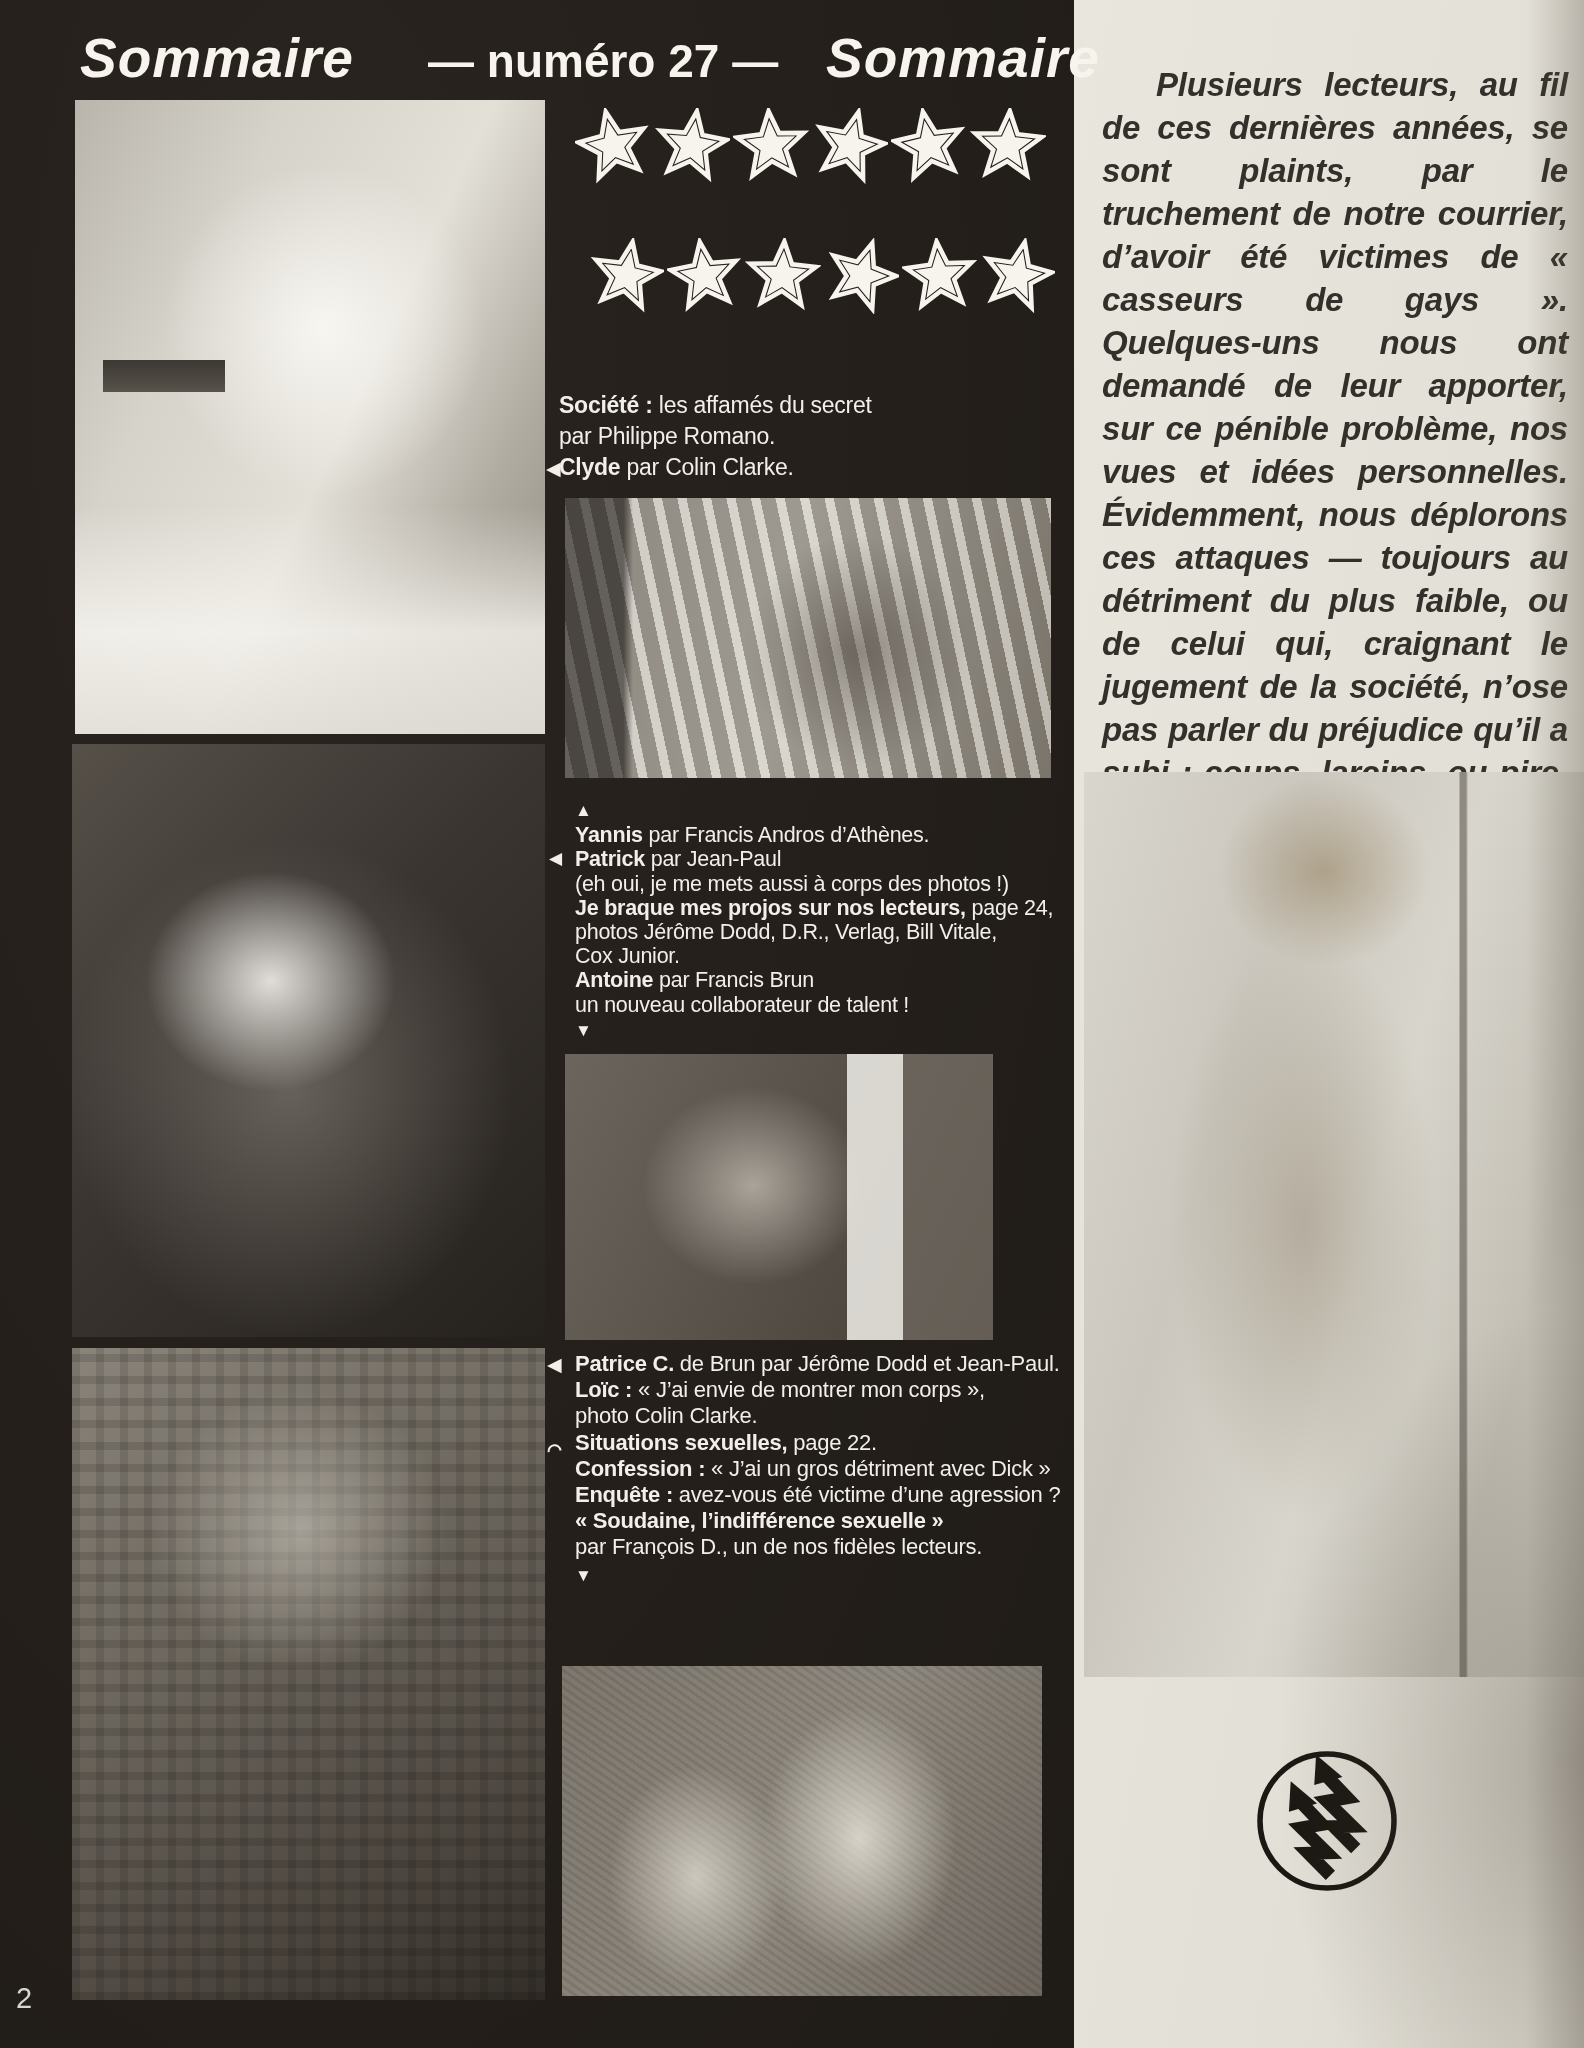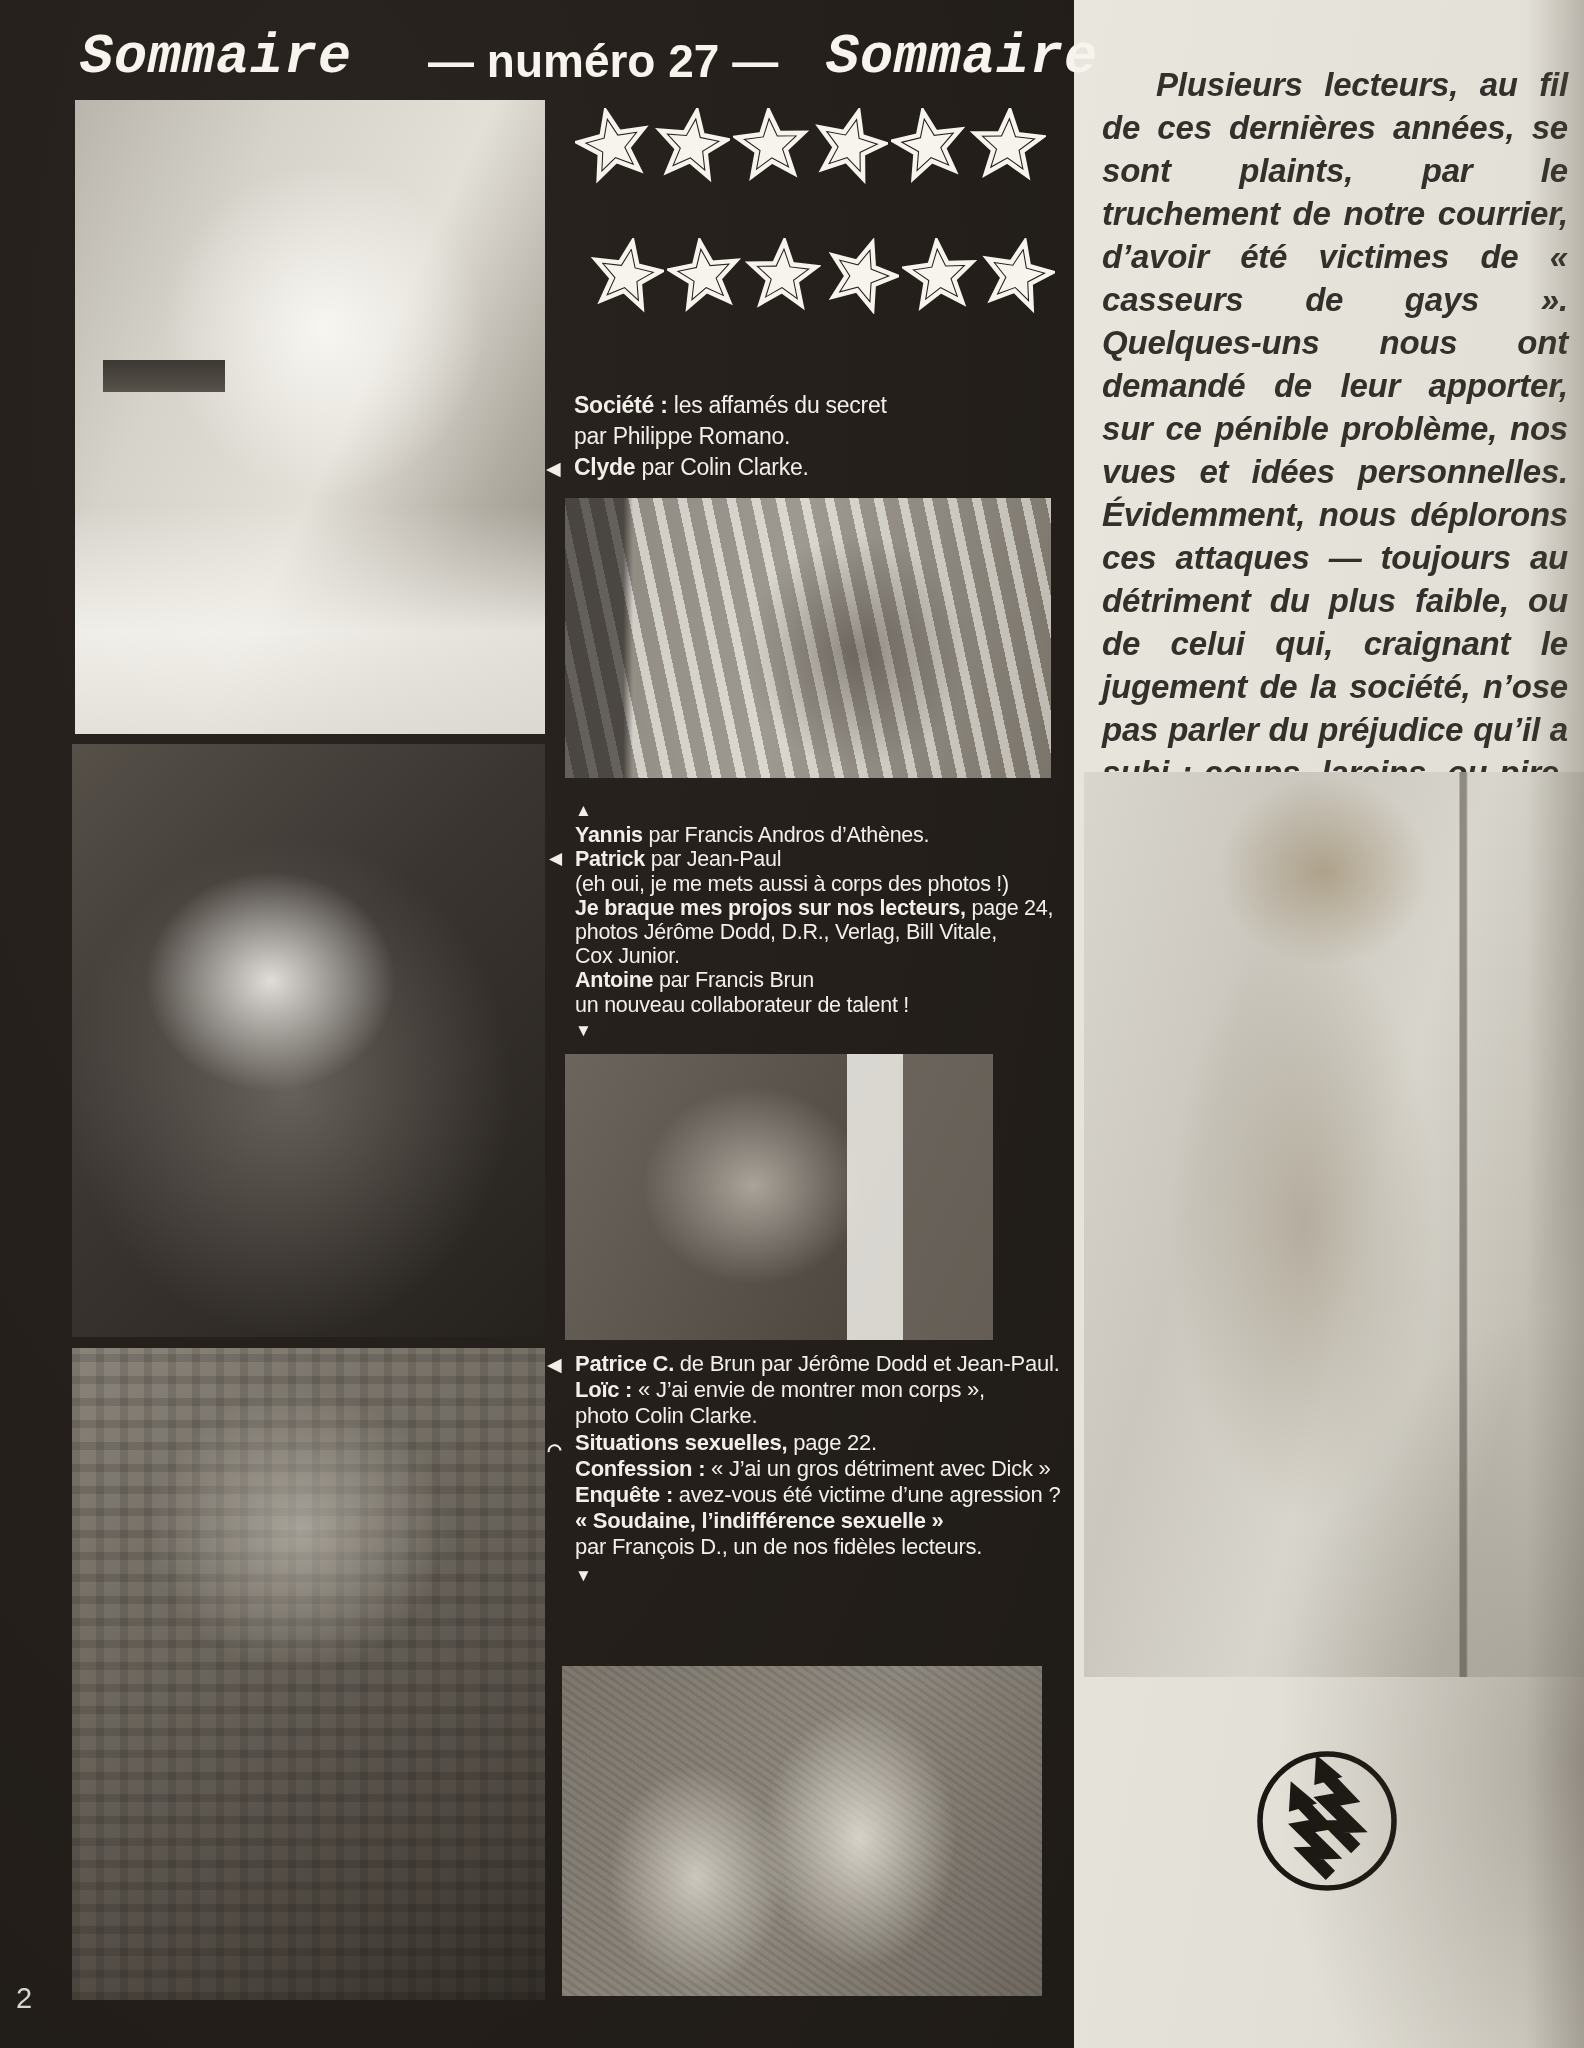--- a/index.html
+++ b/index.html
@@ -2,41 +2,41 @@
 <html><head>
 <meta charset="utf-8">
 <style>
   html,body{margin:0;padding:0;background:#141110;}
   .page{position:relative;width:1584px;height:2048px;margin:0 auto;overflow:hidden;
         background:linear-gradient(100deg,#ece9e1 0%,#e9e6de 55%,#e2dfd6 85%,#d8d4ca 100%);
         font-family:"Liberation Sans",sans-serif;}
   
   .black-panel{position:absolute;left:0;top:0;width:1074px;height:2048px;
         background:radial-gradient(ellipse at 30% 18%,#2a2420 0%,#241f1b 55%,#1f1b17 100%);}
-  .masthead{position:absolute;color:#f6f4ed;font-family:Liberation Mono, monospace;
+  .masthead{position:absolute;color:#f6f4ed;font-family:Liberation Sans, sans-serif;
         font-style:italic;font-weight:700;font-size:55px;letter-spacing:1px;}
   .masthead-left{left:80px;top:26px;}
   .masthead-right{left:826px;top:26px;}
   .issue-label{position:absolute;left:428px;top:34px;color:#f6f4ed;
         font-weight:700;font-size:46px;letter-spacing:0px;}
   
   .stars-block{position:absolute;left:575px;top:108px;width:480px;}
   .star-row{display:flex;gap:3px;}
   .star-row2{margin-top:54px;margin-left:14px;}
   .star{width:76px;height:76px;display:block;}
   .star-outline{fill:none;stroke:#f6f4ed;stroke-width:6;stroke-linejoin:miter;}
   .star-fill{fill:#f6f4ed;}
   
   .toc{position:absolute;color:#f2efe8;}
   .tline{position:relative;white-space:nowrap;letter-spacing:-0.25px;}
   .tline b{font-weight:700;}
   .mk{position:absolute;left:0;top:1px;font-size:19px;}
   .mk-flow{position:static;display:inline-block;font-size:17px;line-height:inherit;}
   .toc-society{left:546px;top:390px;width:510px;font-size:23px;line-height:31px;}
-  .toc-society .tline{padding-left:28px;}
+  .toc-society .tline{padding-left:13px;}
   .toc-models{left:549px;top:797px;width:530px;font-size:21.5px;line-height:24.2px;}
   .toc-models .tline{padding-left:26px;}
   .toc-models .mk{top:0;font-size:17px;}
   .toc-features{left:547px;top:1351px;width:530px;font-size:22px;line-height:26.2px;}
   .toc-features .tline{padding-left:28px;}
   .mk-squig{top:5px;}
   
   .ph{position:absolute;}
   .photo-clyde{left:75px;top:100px;width:470px;height:634px;
      background:

